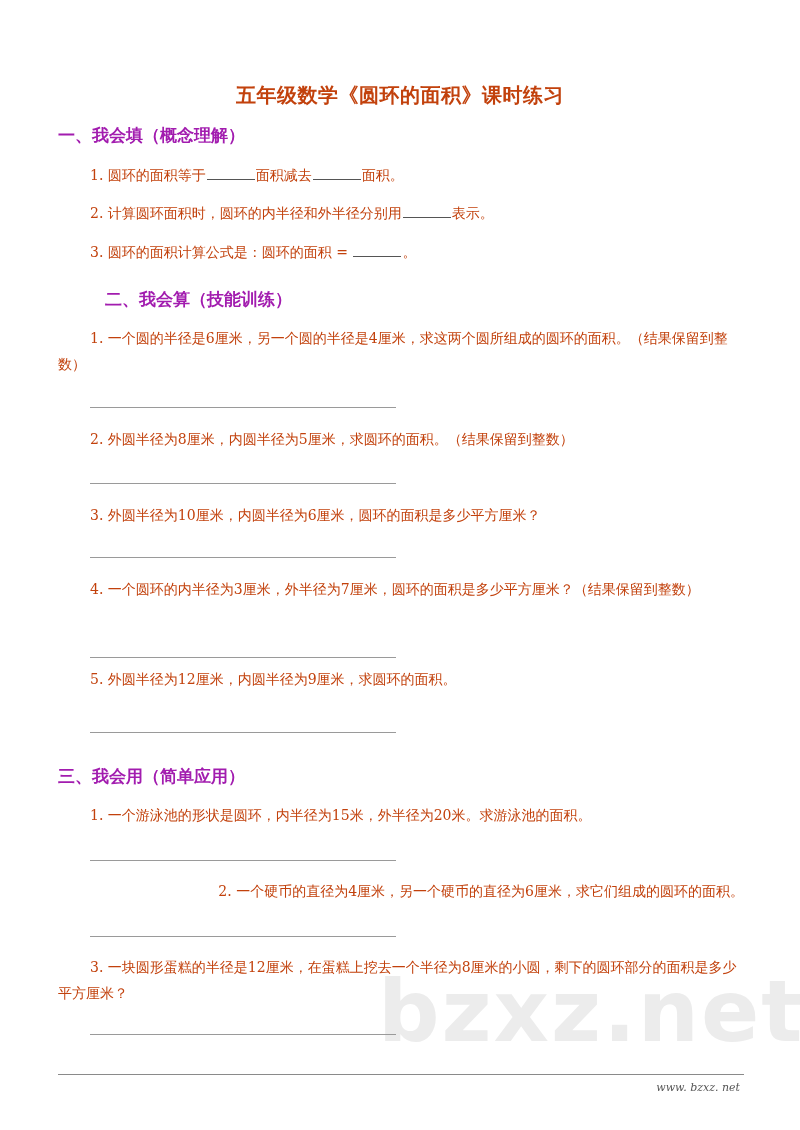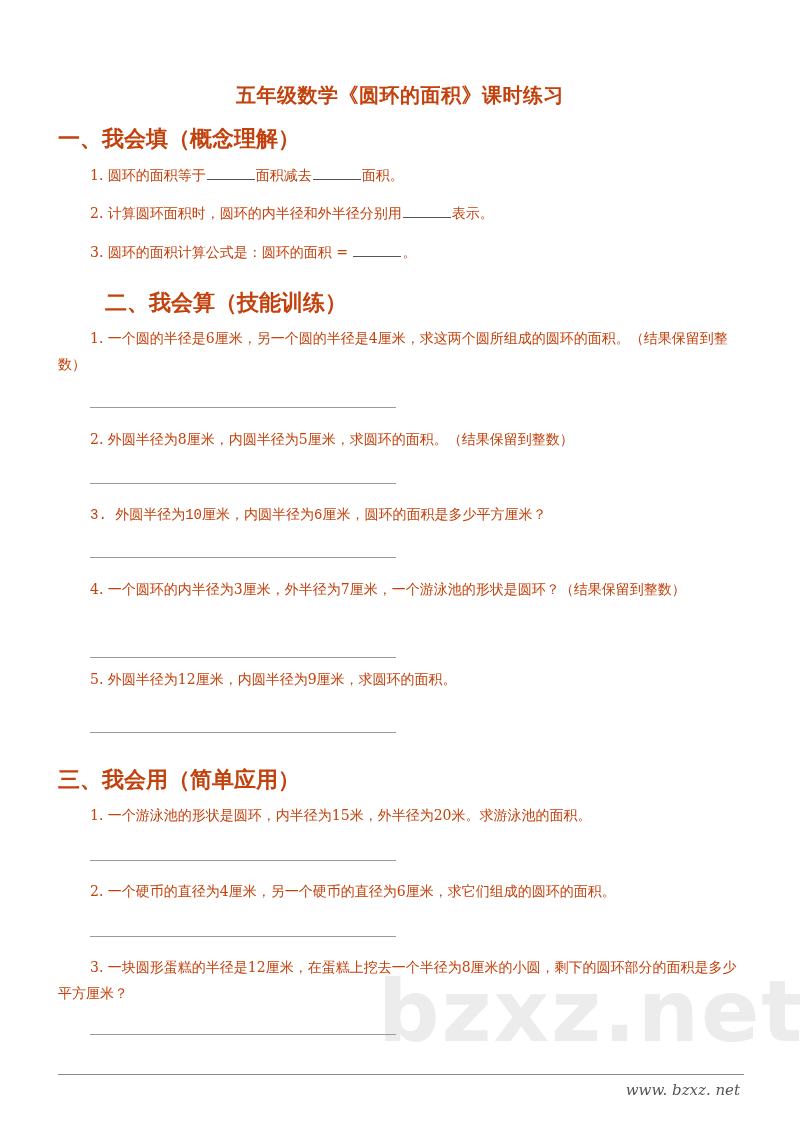--- a/index.html
+++ b/index.html
@@ -25,23 +25,23 @@
       font-size: 20px;
       font-weight: bold;
       color: #c2410c;
       letter-spacing: 0.5px;
       margin-top: 20px;
     }
     .section-heading {
       position: absolute;
       left: 58px;
       font-family: "DejaVu Sans", "Liberation Sans", sans-serif;
-      font-size: 22px;
+      font-size: 17px;
       font-weight: bold;
-      color: #c2410c;
+      color: #a21caf;
     }
     .q {
       position: absolute;
       left: 58px;
       width: 686px;
       font-size: 14px;
       line-height: 26px;
       color: #c2410c;
       text-indent: 32px;
     }
@@ -66,21 +66,21 @@
       width: 686px;
       top: 1074px;
       border-top: 1px solid #8a8a8a;
     }
     .footer-text {
       position: absolute;
       right: 60px;
       top: 1081px;
       font-family: "DejaVu Serif", "Liberation Serif", serif;
       font-style: italic;
-      font-size: 15px;
+      font-size: 11px;
       color: #555555;
     }
     .watermark {
       position: absolute;
       left: 378px;
       top: 968px;
       font-family: "DejaVu Sans", "Liberation Sans", sans-serif;
       font-weight: bold;
       font-size: 86px;
       letter-spacing: 2px;
@@ -121,47 +121,47 @@
   <span>一个圆的半径是6厘米，另一个圆的半径是4厘米，求这两个圆所组成的圆环的面积。（结果保留到整数）</span>
 </div>
 <div class="answer-line above" style="top:407px;"></div>
 
 <div class="q above" style="top:426px;">
   <span>2.</span>
   <span>外圆半径为8厘米，内圆半径为5厘米，求圆环的面积。（结果保留到整数）</span>
 </div>
 <div class="answer-line above" style="top:483px;"></div>
 
-<div class="q above" style="top:502px;font-family:Liberation Mono, monospace;">
+<div class="q above" style="top:502px;">
   <span>3.</span>
   <span>外圆半径为10厘米，内圆半径为6厘米，圆环的面积是多少平方厘米？</span>
 </div>
 <div class="answer-line above" style="top:557px;"></div>
 
 <div class="q above" style="top:576px;">
   <span>4.</span>
-  <span>一个圆环的内半径为3厘米，外半径为7厘米，一个游泳池的形状是圆环？（结果保留到整数）</span>
+  <span>一个圆环的内半径为3厘米，外半径为7厘米，圆环的面积是多少平方厘米？（结果保留到整数）</span>
 </div>
 <div class="answer-line above" style="top:657px;"></div>
 
 <div class="q above" style="top:666px;">
   <span>5.</span>
   <span>外圆半径为12厘米，内圆半径为9厘米，求圆环的面积。</span>
 </div>
 <div class="answer-line above" style="top:732px;"></div>
 
 <div class="section-heading above" style="top:765px;font-family:Liberation Serif, serif;">三、我会用（简单应用）</div>
 
 <div class="q above" style="top:802px;">
   <span>1.</span>
   <span>一个游泳池的形状是圆环，内半径为15米，外半径为20米。求游泳池的面积。</span>
 </div>
 <div class="answer-line above" style="top:860px;"></div>
 
-<div class="q above" style="top:878px;">
+<div class="q above" style="top:878px;text-align:right;">
   <span>2.</span>
   <span>一个硬币的直径为4厘米，另一个硬币的直径为6厘米，求它们组成的圆环的面积。</span>
 </div>
 <div class="answer-line above" style="top:936px;"></div>
 
 <div class="q above" style="top:954px;">
   <span>3.</span>
   <span>一块圆形蛋糕的半径是12厘米，在蛋糕上挖去一个半径为8厘米的小圆，剩下的圆环部分的面积是多少平方厘米？</span>
 </div>
 <div class="answer-line above" style="top:1034px;"></div>

